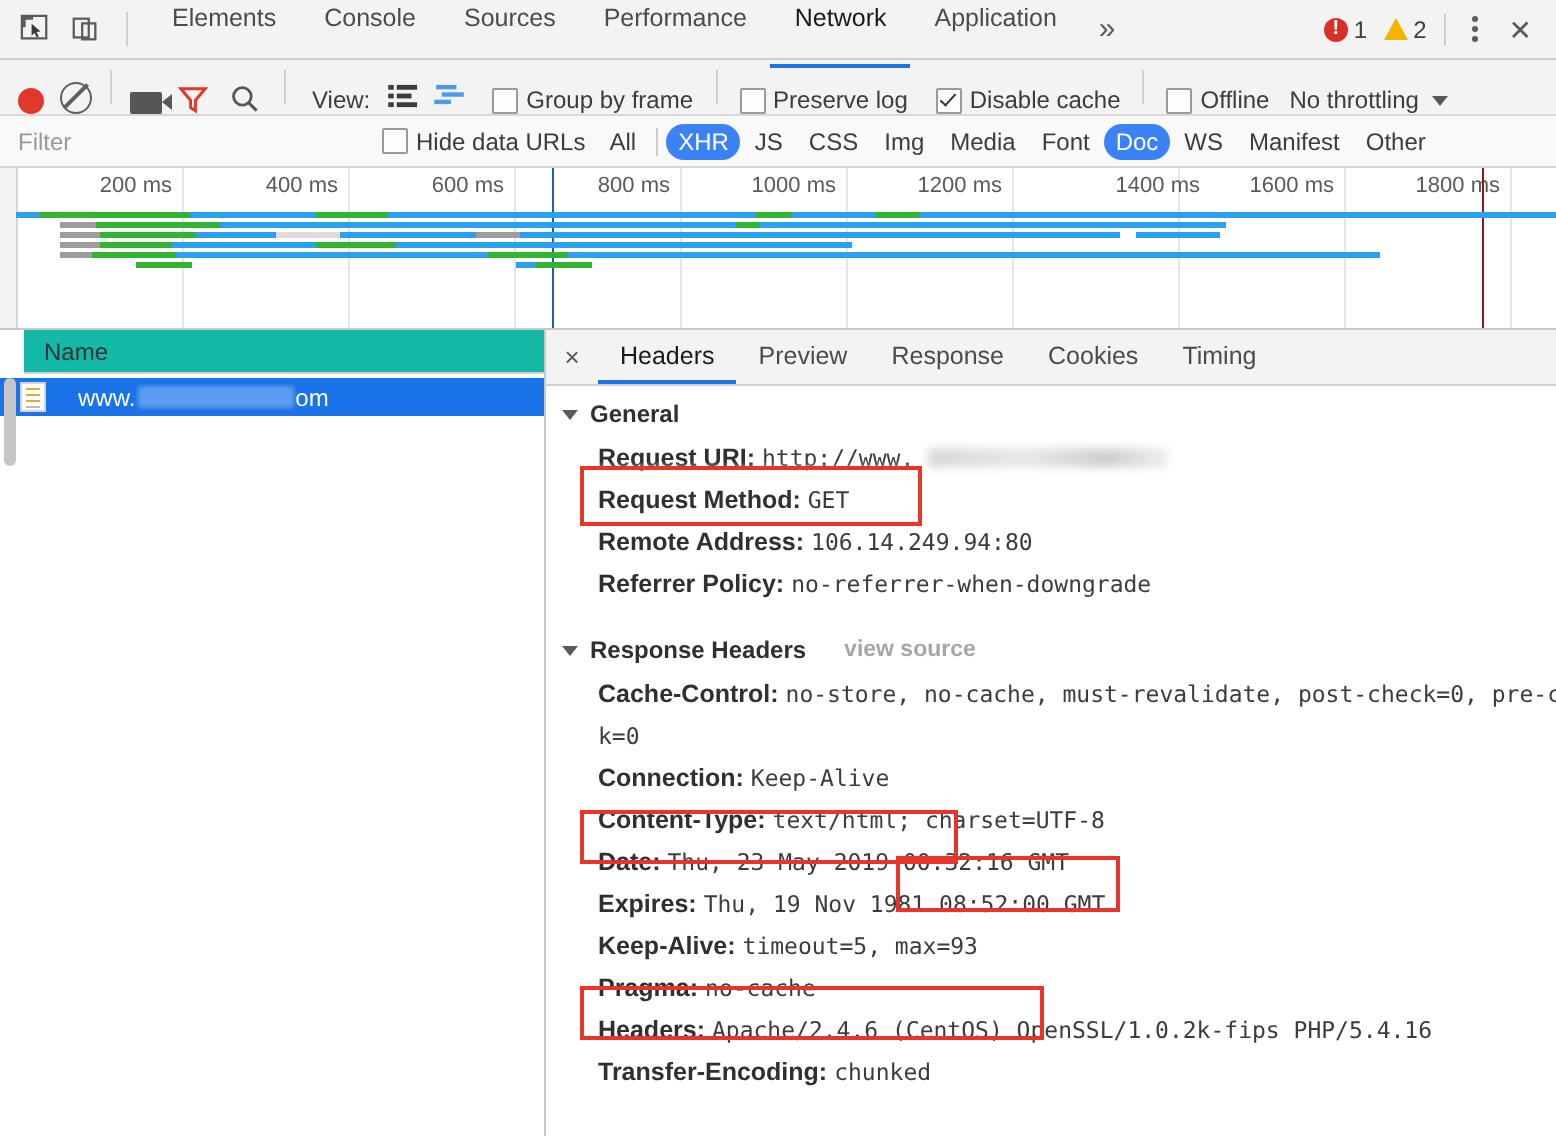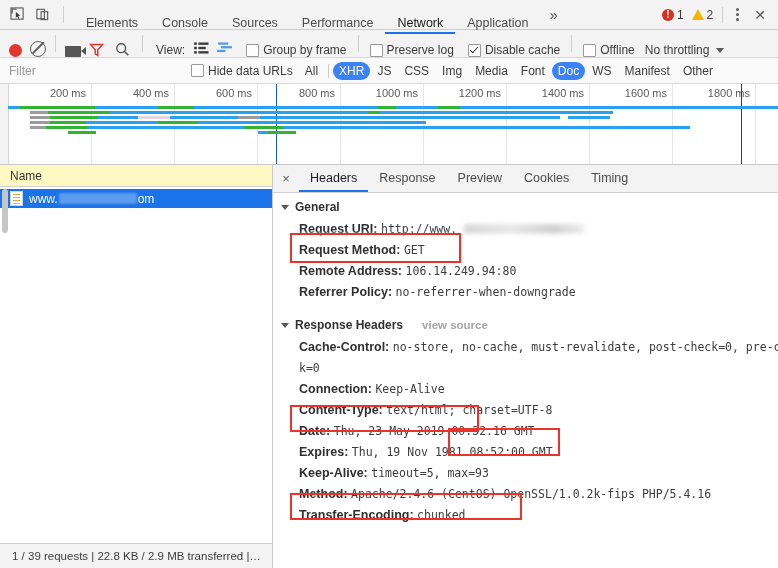--- a/index.html
+++ b/index.html
@@ -57,21 +57,21 @@
     margin: 0 5px;
   }
   .maintabs {
     display: flex;
     align-items: stretch;
     flex: 0 0 auto;
   }
   .mtab {
     padding: 16px 12px;
     display: flex;
-    align-items: flex-start;
+    align-items: flex-end;
     font-size: 12.5px;
     color: #4b4b4b;
     border-bottom: 2px solid transparent;
     white-space: nowrap;
   }
   .mtab.sel {
     color: #1a1a1a;
     border-bottom: 2px solid #1a73e8;
   }
   .mtab-more {
@@ -343,36 +343,37 @@
     border-right: 1px solid #c8c8c8;
     background: #fff;
     position: relative;
   }
   .namehdr {
     height: 21px;
     min-height: 21px;
     display: flex;
     align-items: center;
     padding-left: 10px;
-    background: #fef9c3;
+    background: #14b8a6;
     border-bottom: 1px solid #d0d0d0;
     font-size: 12px;
     color: #333;
+    margin-left: 12px;
   }
   .reqlist {
     flex: 1;
     overflow: hidden;
     background: #fff;
     padding-top: 2px;
   }
   .reqrow {
     height: 19px;
     display: flex;
     align-items: center;
-    gap: 6px;
+    gap: 16px;
     padding-left: 10px;
     background: #1a73e8;
     color: #fff;
     font-size: 12px;
   }
   .doc-ico {
     width: 11px; height: 13px;
     background: #fff;
     border: 1px solid #d4d4d4;
     position: relative;
@@ -715,21 +716,21 @@
       <div class="gridline" style="left:498px"></div>
       <div class="gridline" style="left:581px"></div>
       <div class="gridline" style="left:664px"></div>
       <div class="gridline" style="left:747px"></div>
       <div class="gridlabel" style="left:83px">200 ms</div>
       <div class="gridlabel" style="left:166px">400 ms</div>
       <div class="gridlabel" style="left:249px">600 ms</div>
       <div class="gridlabel" style="left:332px">800 ms</div>
       <div class="gridlabel" style="left:415px">1000 ms</div>
       <div class="gridlabel" style="left:498px">1200 ms</div>
-      <div class="gridlabel" style="left:581px">1400 ms</div>
+      <div class="gridlabel" style="left:597px">1400 ms</div>
       <div class="gridlabel" style="left:664px">1600 ms</div>
       <div class="gridlabel" style="left:747px">1800 ms</div>
 
       <div class="marker-blue" style="left:268px"></div>
       <div class="marker-red" style="left:733px"></div>
     </div>
     <div class="ov-bars">
       <div class="bar" style="left:0px;   top:0px;  width:770px; background:#29a0f0"></div>
       <div class="bar" style="left:12px;  top:0px;  width:75px;  background:#32b432"></div>
       <div class="bar" style="left:150px; top:0px;  width:36px;  background:#32b432"></div>
@@ -775,40 +776,37 @@
       <div class="reqlist">
         <div class="reqrow">
           <span class="doc-ico"></span>
           <span class="reqname">
             <span>www.</span>
             <span class="redact"></span>
             <span>om</span>
           </span>
         </div>
       </div>
-      <div class="statusbar">
-        <span>1 / 39 requests  |  22.8 KB / 2.9 MB transferred  |…</span>
-      </div>
     </div>
 
     <div class="rightpane">
       <div class="vsplit-handle"></div>
 
       <div class="dtabs">
         <div class="closebtn">
           <span>×</span>
         </div>
         <div class="dtab sel">
             <span>Headers</span>
           </div>
         <div class="dtab">
-            <span>Response</span>
+            <span>Preview</span>
           </div>
         <div class="dtab">
-            <span>Preview</span>
+            <span>Response</span>
           </div>
         <div class="dtab">
             <span>Cookies</span>
           </div>
         <div class="dtab">
             <span>Timing</span>
           </div>
       </div>
 
       <div class="headerbody">
@@ -868,21 +866,25 @@
         </div>
         <div class="hrow">
           <span class="hkey">Expires:</span>
           <span class="hval">Thu, 19 Nov 1981 08:52:00 GMT</span>
         </div>
         <div class="hrow">
           <span class="hkey">Keep-Alive:</span>
           <span class="hval">timeout=5, max=93</span>
         </div>
         <div class="hrow">
-          <span class="hkey">Method:</span>
+          <span class="hkey">Pragma:</span>
+          <span class="hval">no-cache</span>
+        </div>
+        <div class="hrow">
+          <span class="hkey">Headers:</span>
           <span class="hval">Apache/2.4.6 (CentOS) OpenSSL/1.0.2k-fips PHP/5.4.16</span>
         </div>
         <div class="hrow">
           <span class="hkey">Transfer-Encoding:</span>
           <span class="hval">chunked</span>
         </div>
 
         <div class="bottom-fade"></div>
       </div>
 

